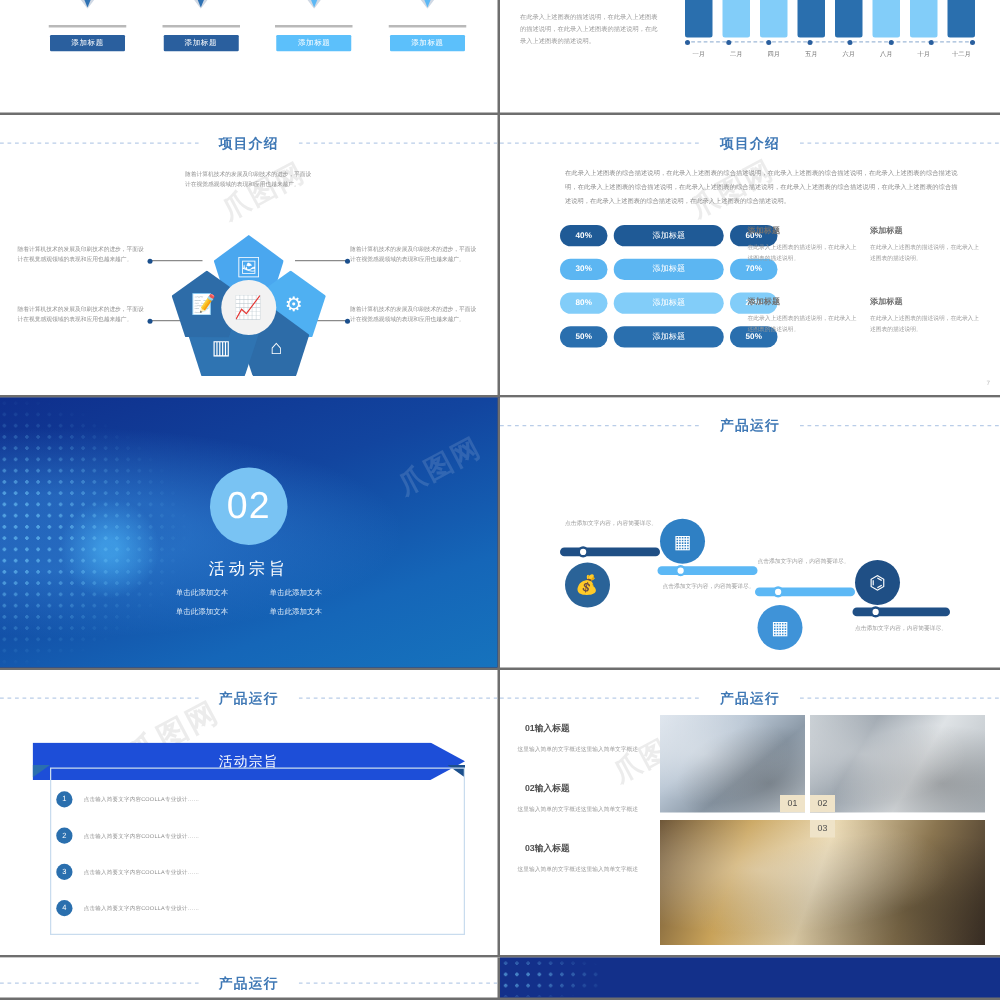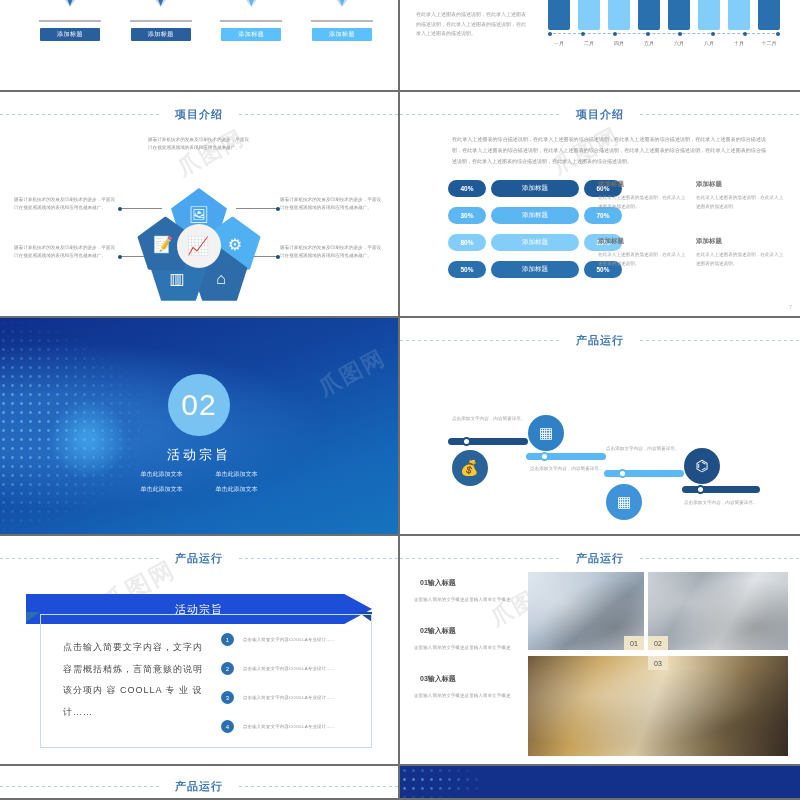--- a/index.html
+++ b/index.html
@@ -432,23 +432,20 @@
     </div>
     <div class="wm" style="left:100px; top:34px; font-size:24px;">爪图网</div>
 
     <div class="banners">
       <div class="bn left">活动宗旨</div>
       <div class="tab l"></div>
       <div class="tab r"></div>
     </div>
 
     <div class="boxes">
-      <div class="bxl">
-        <p>点击输入简要文字内容，文字内容需概括精炼，言简意赅的说明该分项内 容 COOLLA 专 业 设 计……</p>
-      </div>
       <div class="bxr">
         <div class="nrow">
           <div class="ncircle">1</div>
           <span class="t">点击输入简要文字内容COOLLA专业设计……</span>
         </div>
         <div class="nrow">
           <div class="ncircle">2</div>
           <span class="t">点击输入简要文字内容COOLLA专业设计……</span>
         </div>
         <div class="nrow">

